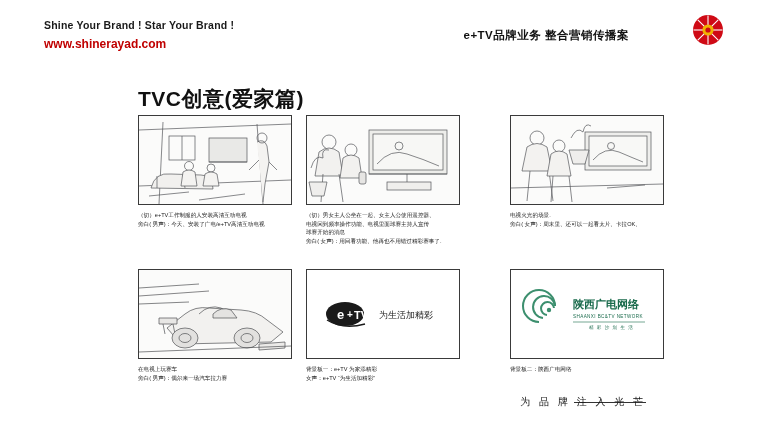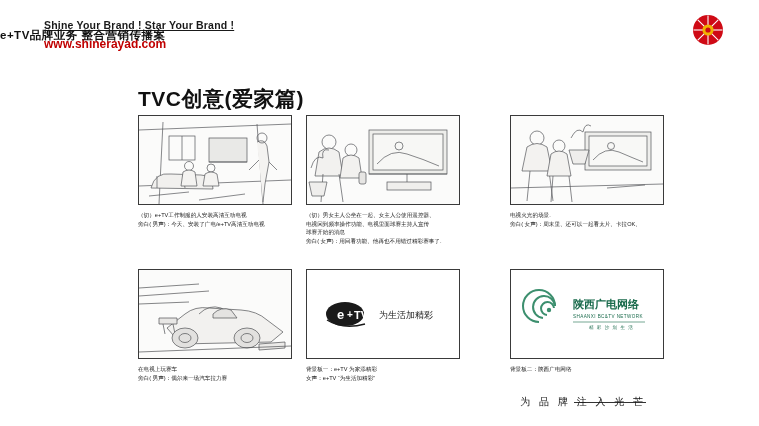--- a/index.html
+++ b/index.html
@@ -24,37 +24,36 @@
   }
   .hdr-tagline {
     position: absolute;
     left: 44px;
     top: 19px;
     font-size: 10.5px;
     font-weight: bold;
     color: #1a1a1a;
     letter-spacing: 0.2px;
     white-space: nowrap;
-    text-decoration: underline;
   }
   .hdr-url {
     position: absolute;
     left: 44px;
     top: 37px;
     font-size: 12px;
     font-weight: bold;
     color: #c00000;
     white-space: nowrap;
   }
   .hdr-center {
     position: absolute;
     left: 0;
     top: 28px;
     width: 629px;
-    text-align: left;
+    text-align: right;
     font-size: 11.5px;
     font-weight: bold;
     color: #111;
     letter-spacing: 0.5px;
   }
   .hdr-logo {
     position: absolute;
     right: 33px;
     top: 12px;
     width: 36px;

